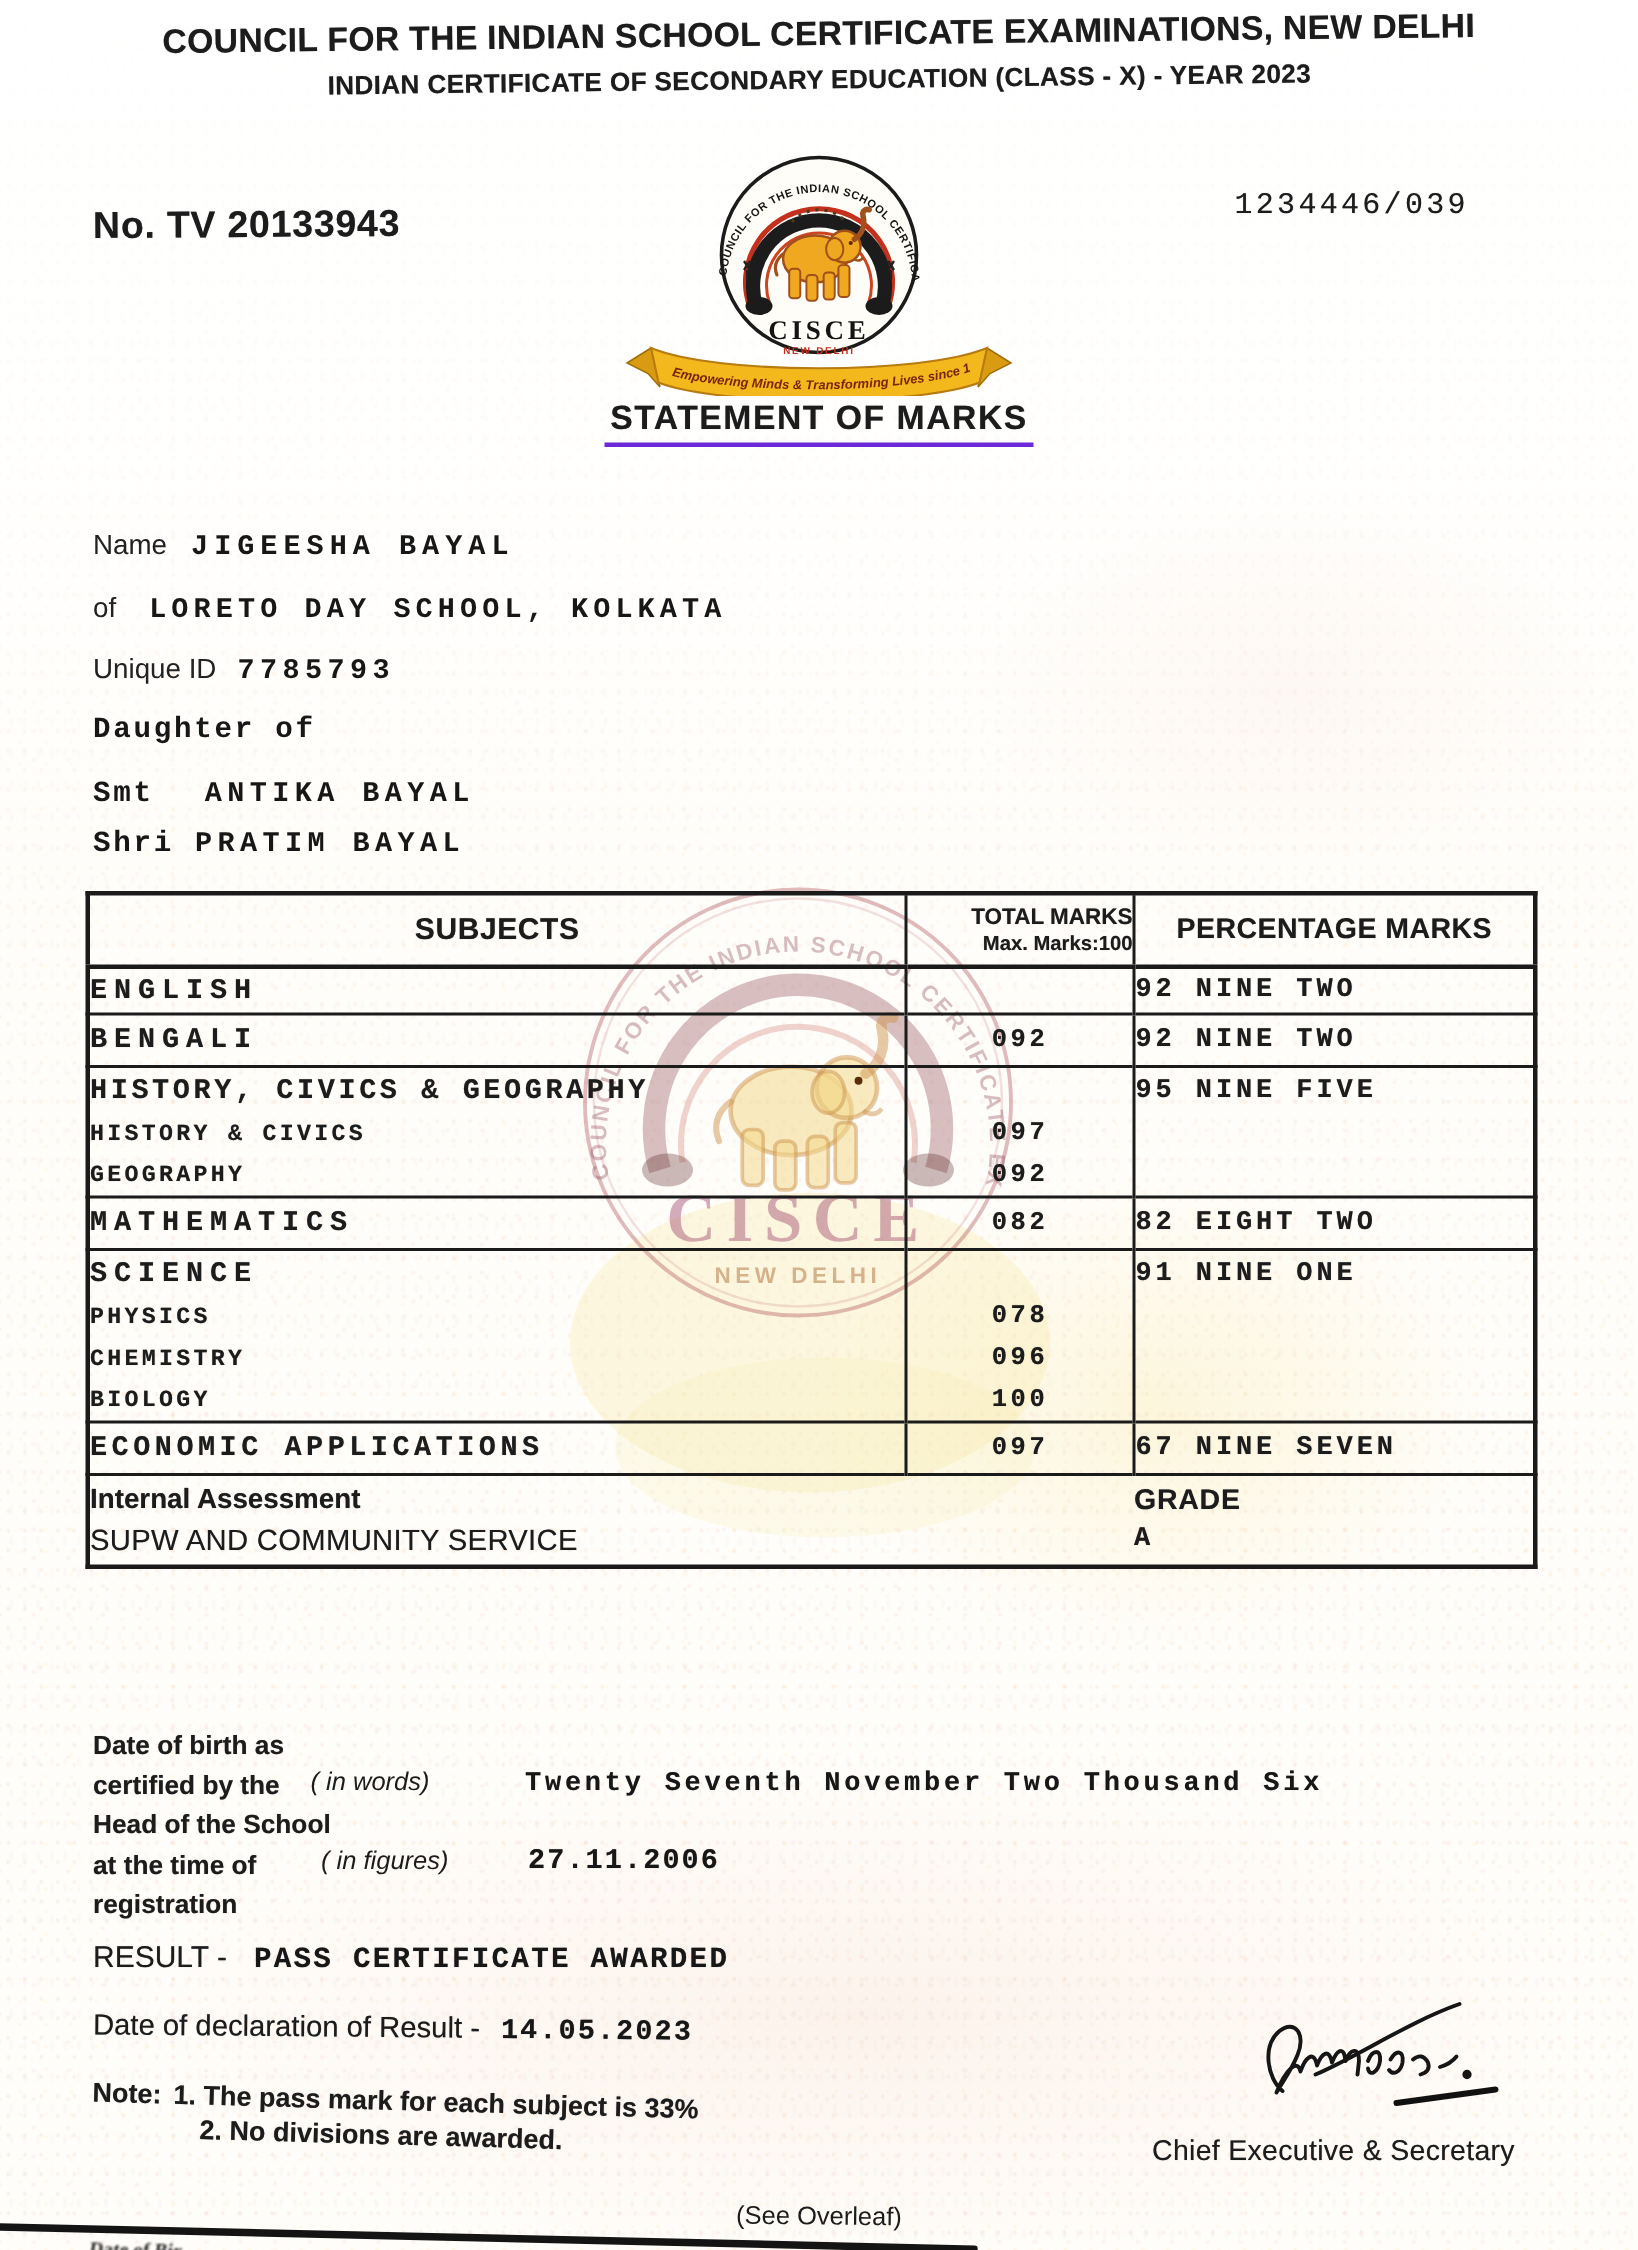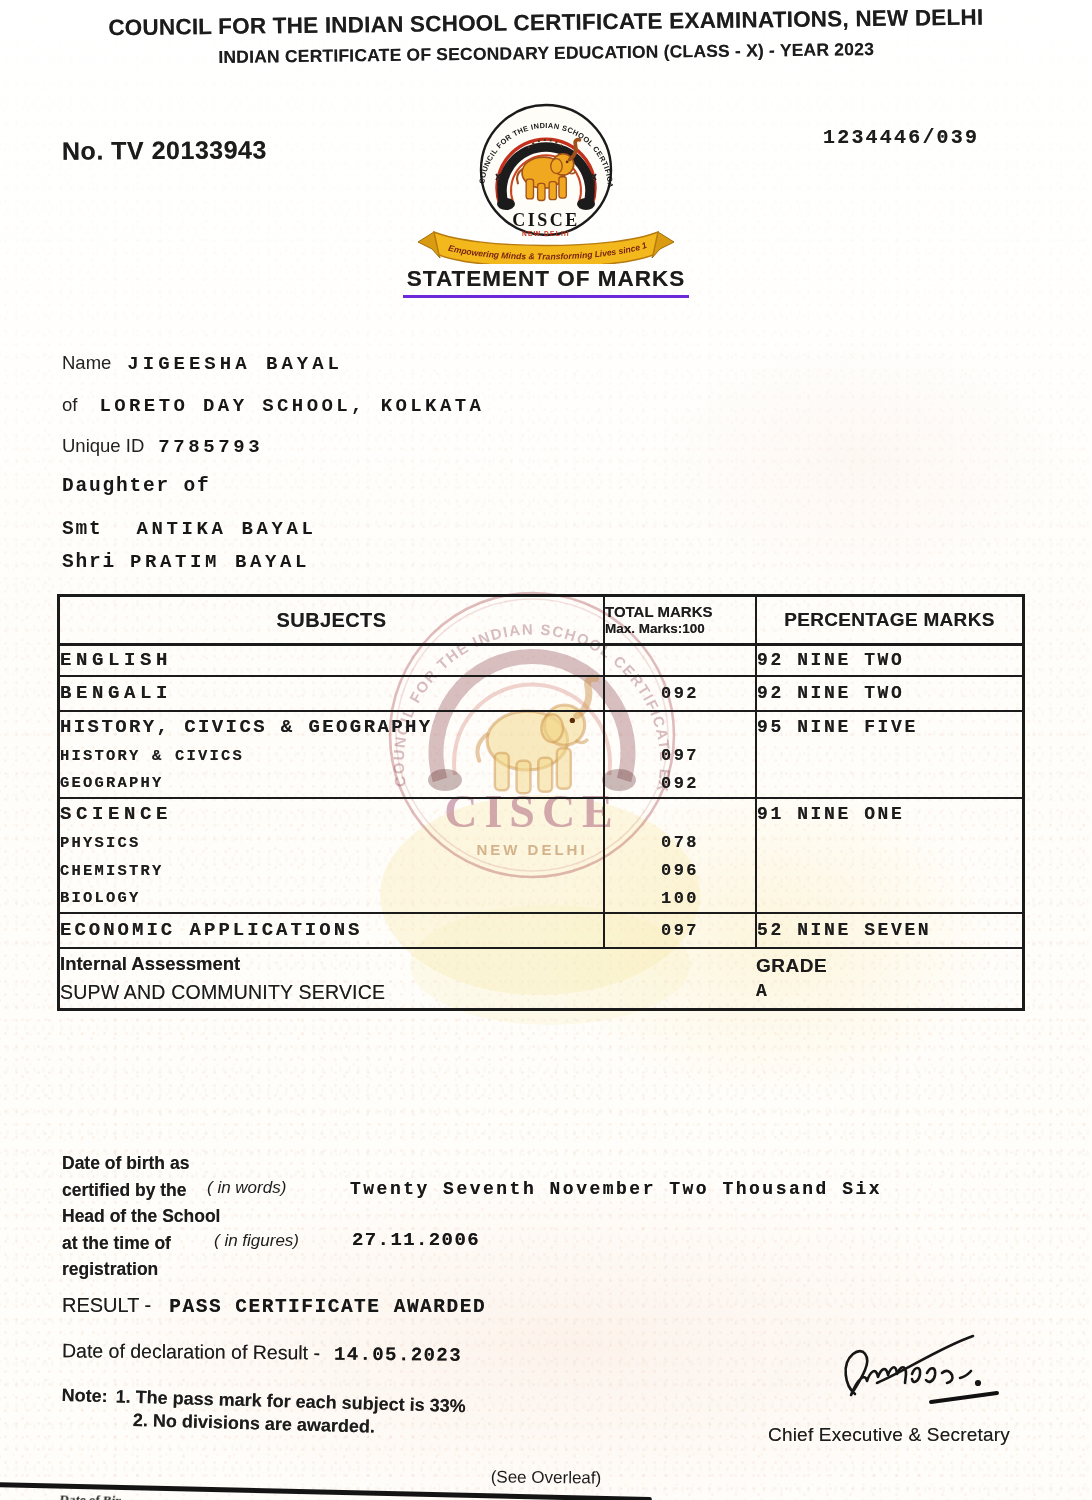--- a/index.html
+++ b/index.html
@@ -16,21 +16,21 @@
     background-size:100% 100%, 11px 13px, 17px 15px, 23px 19px, 9px 21px;
     background-position:0 0, 0 0, 5px 7px, 11px 3px, 3px 9px;
   }
   .abs{position:absolute;}
   .blotch{position:absolute;pointer-events:none;}
   
   .hdr{left:0;top:10px;width:100%;text-align:center;transform:rotate(-.7deg);}
   .hdr-l1{font-size:22.5px;font-weight:bold;letter-spacing:.2px;}
   .hdr-l2{font-size:17.5px;font-weight:bold;margin-top:7px;letter-spacing:.2px;}
   .certno{left:62px;top:136px;font-size:25px;font-weight:bold;letter-spacing:.5px;transform:rotate(-.4deg);}
-  .serial{left:823px;top:126px;font-family:"Liberation Mono","DejaVu Sans Mono",monospace;font-weight:bold;font-size:20px;letter-spacing:2.2px;}
+  .serial{left:823px;top:126px;font-family:"Liberation Mono","DejaVu Sans Mono",monospace;font-weight:normal;font-size:20px;letter-spacing:2.2px;}
   .title{left:0;top:266px;width:100%;text-align:center;}
   .title span{display:inline-block;font-size:22.5px;font-weight:bold;letter-spacing:1px;border-bottom:3px solid #6d28d9;padding:0 4px 3px 4px;}
   
   .student{left:62px;top:352px;}
   .sline{white-space:nowrap;}
   .lab{font-size:18.5px;color:#222;}
   .mono{font-family:"Liberation Mono","DejaVu Sans Mono",monospace;font-weight:bold;color:#171717;}
   .v-name{font-size:19px;letter-spacing:4px;margin-left:16px;}
   .v-school{font-size:19px;letter-spacing:3.4px;margin-left:22px;}
   .v-uid{font-size:19px;letter-spacing:3.6px;margin-left:14px;}
@@ -39,21 +39,21 @@
   
   .wm{left:335px;top:565px;width:410px;height:460px;z-index:1;}
   table.marks{position:absolute;left:57px;top:594px;width:958px;z-index:2;border-collapse:collapse;table-layout:fixed;}
   table.marks{border:3.5px solid #1b1b1b;}
   table.marks td, table.marks th{padding:0;vertical-align:middle;background:transparent;}
   .c1{width:543px;} .c2{width:150px;} .c3{width:265px;}
   .vline{border-right:2.5px solid #1b1b1b;}
   tr.head th{border-bottom:3.2px solid #1b1b1b;height:46px;}
   tr.gstart td{border-top:2.6px solid #1b1b1b;}
   .th-sub{font-size:20px;font-weight:bold;letter-spacing:.4px;text-align:center;}
-  .th-tm{font-size:15px;font-weight:bold;line-height:17px;text-align:left;}
+  .th-tm{font-size:15px;font-weight:bold;line-height:17px;text-align:right;}
   .th-tm .mm{font-size:13.5px;display:block;}
   .th-pc{font-size:19px;font-weight:bold;text-align:center;letter-spacing:.3px;}
   tr.r1{height:31px;} tr.rs{height:28px;} tr.r-single{height:35px;} tr.r-ia{height:62px;}
   td.subj{padding-left:8px;font-family:"Liberation Mono","DejaVu Sans Mono",monospace;font-weight:bold;font-size:19px;letter-spacing:4.6px;white-space:nowrap;}
   td.subsubj{padding-left:54px;font-family:"Liberation Mono","DejaVu Sans Mono",monospace;font-weight:bold;font-size:15.5px;letter-spacing:2.2px;white-space:nowrap;}
   td.mk{text-align:center;font-family:"Liberation Mono","DejaVu Sans Mono",monospace;font-weight:bold;font-size:17px;letter-spacing:2.4px;}
   td.pct{padding-left:18px;font-family:"Liberation Mono","DejaVu Sans Mono",monospace;font-weight:bold;font-size:18px;letter-spacing:2.6px;white-space:nowrap;}
   td.ia-left{padding-left:8px;}
   .ia-l1{font-size:18.5px;font-weight:bold;display:block;margin-bottom:6px;}
   .ia-l2{font-size:19.5px;display:block;letter-spacing:.2px;}
@@ -227,20 +227,25 @@
     <td class="vline subsubj">HISTORY &amp; CIVICS</td>
     <td class="vline mk">097</td>
     <td class="pct"></td>
   </tr>
   <tr class="rs">
     <td class="vline subsubj">GEOGRAPHY</td>
     <td class="vline mk">092</td>
     <td class="pct"></td>
   </tr>
 
+  <tr class="gstart r-single">
+    <td class="vline subj">MATHEMATICS</td>
+    <td class="vline mk">082</td>
+    <td class="pct">82 EIGHT TWO</td>
+  </tr>
 
   <tr class="gstart r1">
     <td class="vline subj">SCIENCE</td>
     <td class="vline mk"></td>
     <td class="pct">91 NINE ONE</td>
   </tr>
   <tr class="rs">
     <td class="vline subsubj">PHYSICS</td>
     <td class="vline mk">078</td>
     <td class="pct"></td>
@@ -252,21 +257,21 @@
   </tr>
   <tr class="rs">
     <td class="vline subsubj">BIOLOGY</td>
     <td class="vline mk">100</td>
     <td class="pct"></td>
   </tr>
 
   <tr class="gstart r-single">
     <td class="vline subj" style="letter-spacing:3px;">ECONOMIC APPLICATIONS</td>
     <td class="vline mk">097</td>
-    <td class="pct">52 NINE SEVEN</td>
+    <td class="pct">67 NINE SEVEN</td>
   </tr>
 
   <tr class="gstart r-ia">
     <td class="ia-left" colspan="2">
       <span class="ia-l1">Internal Assessment</span>
       <span class="ia-l2">SUPW AND COMMUNITY SERVICE</span>
     </td>
     <td class="ia-right">
       <span class="grade-lab">GRADE</span>
       <span class="grade-val">A</span>

